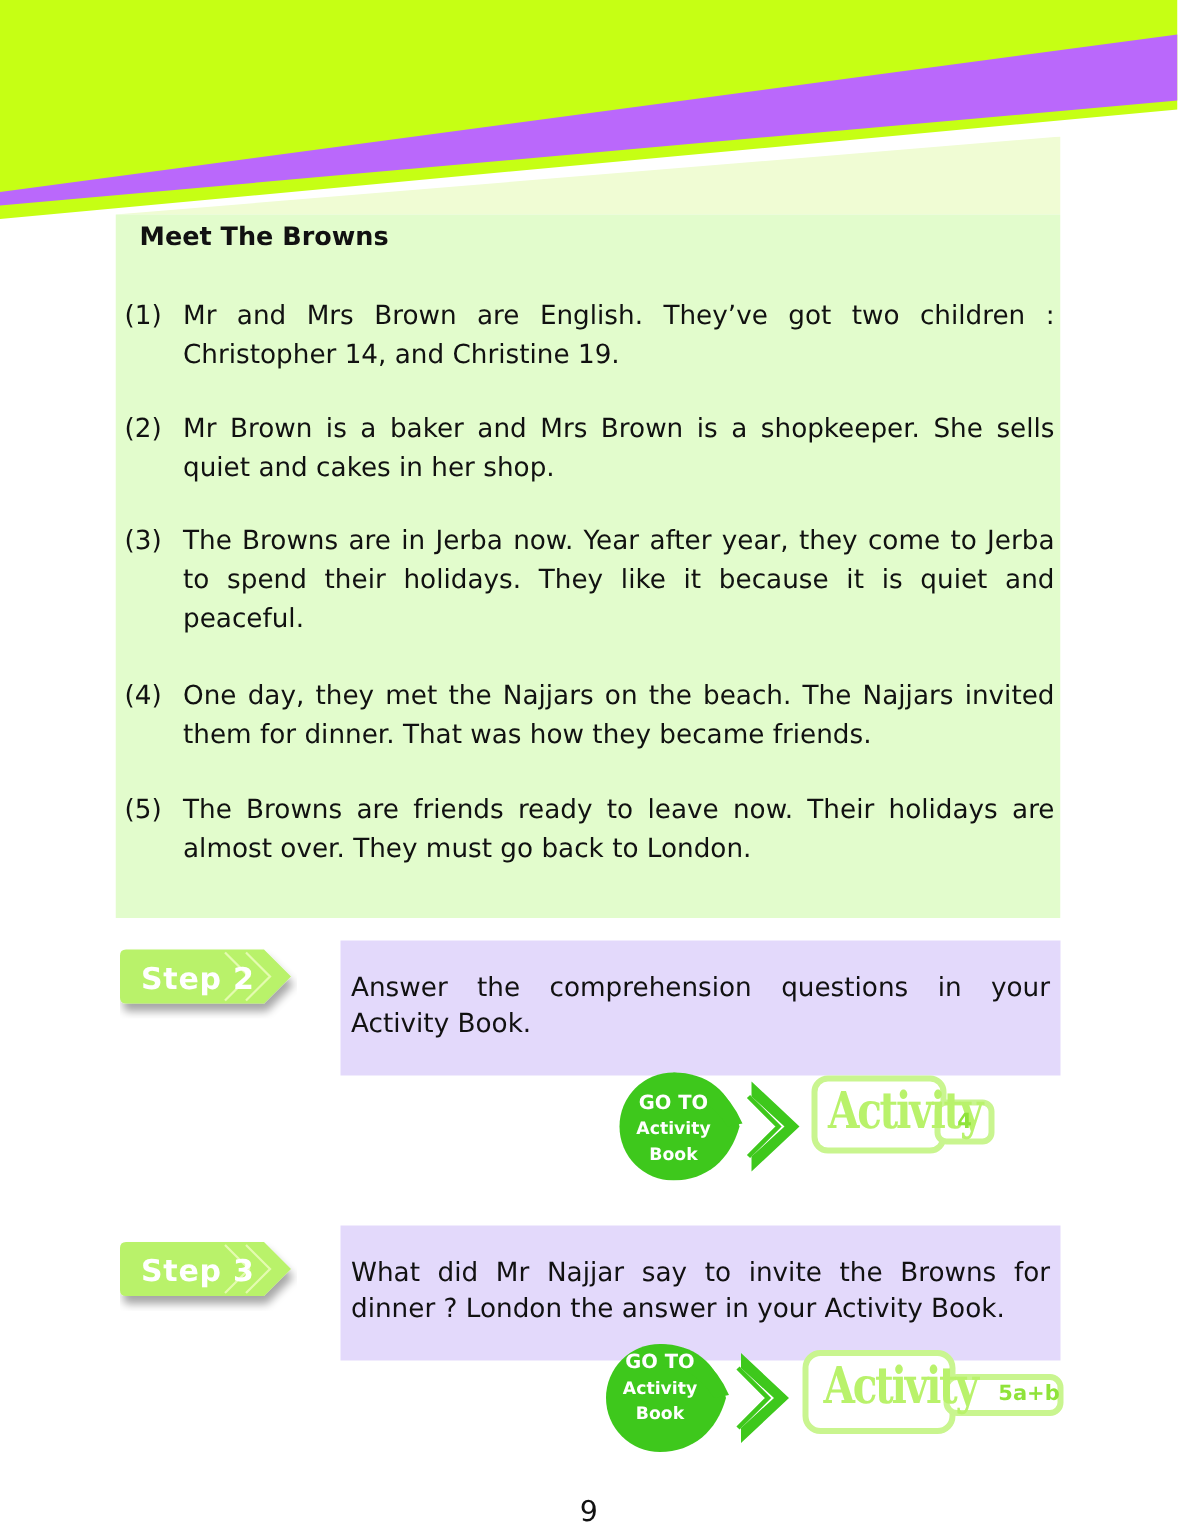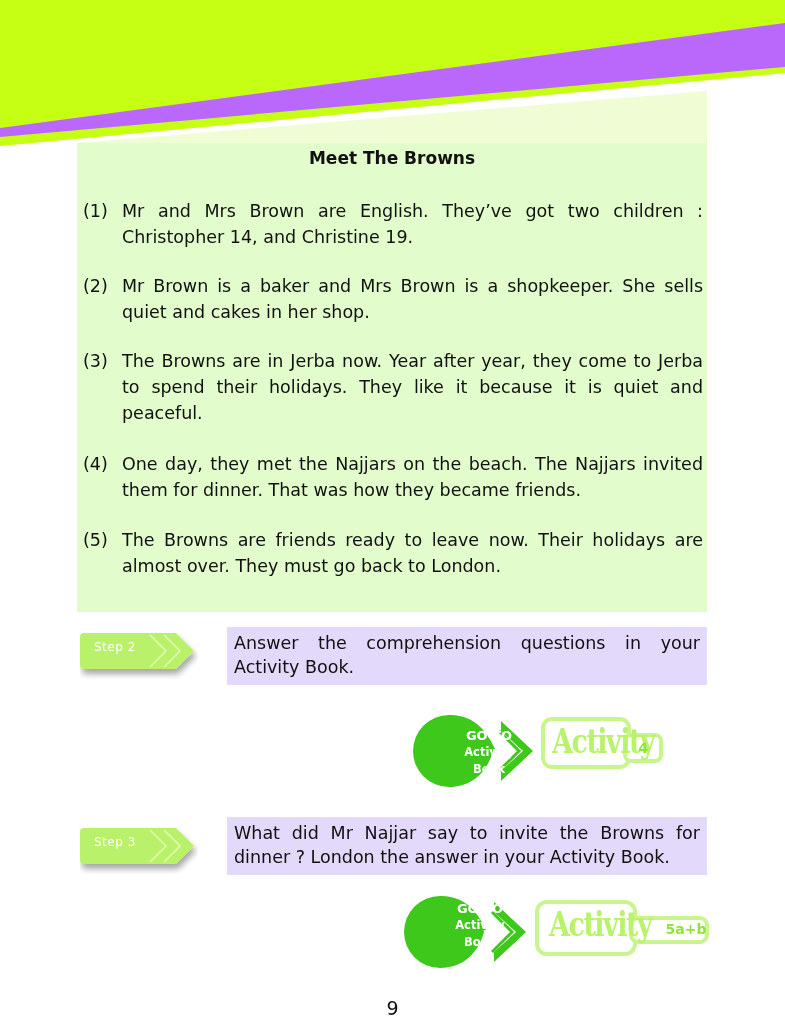--- a/index.html
+++ b/index.html
@@ -1,34 +1,34 @@
 <!DOCTYPE html>
 <html><head>
 <meta charset="utf-8">
 <style>
   html, body { margin:0; padding:0; }
   body { width:785px; height:1017px; position:relative; background:#ffffff; overflow:hidden;
          font-family: "DejaVu Sans", sans-serif; color:#111; }
   .header-art { position:absolute; left:0; top:0; width:785px; height:160px; }
   .panel { position:absolute; left:77px; top:91px; width:630px; height:521px; }
   .panel svg { position:absolute; left:0; top:0; }
-  .panel-title { position:absolute; left:0; width:630px; top:57px; text-align:center;
+  .panel-title { position:absolute; left:16px; width:630px; top:57px; text-align:left;
                  font-weight:bold; font-size:17px; }
   .para { position:absolute; left:6px; width:620px; font-size:17.5px; line-height:26px;
           text-align:justify; }
   .para .num { position:absolute; left:0; top:0; }
   .para .txt { display:block; padding-left:39px; text-indent:0; }
   .step-badge { position:absolute; width:118px; height:40px; }
-  .step-badge .lbl { position:absolute; left:14px; top:9px; color:#ffffff; font-weight:normal;
-                     font-size:12px; letter-spacing:0.5px; }
-  .instr { position:absolute; left:227px; width:466px; background:#e3d9fb; padding:4px 7px;
+  .step-badge .lbl { position:absolute; left:14px; top:9px; color:#ffffff; font-weight:bold;
+                     font-size:20px; letter-spacing:0.5px; }
+  .instr { position:absolute; left:227px; width:466px; background:#e3d9fb; padding:20px 7px;
            font-size:17.5px; line-height:24px; text-align:justify; }
   .goto { position:absolute; }
   .goto .go-text { position:absolute; left:0; width:76px; text-align:center; color:#fff;
-                   font-weight:bold; font-size:11.5px; line-height:17px;margin-left:40px; }
+                   font-weight:bold; font-size:11.5px; line-height:17px; }
   .goto .go-text span { display:block; }
   .goto .go-text .l1 { font-size:13px; }
   .act-label { position:absolute; font-family:"DejaVu Serif", serif; font-weight:bold;
                color:#b9f26b; font-size:27px; letter-spacing:-1.5px; transform:scaleY(1.25);
                transform-origin:left center; }
   .act-num { position:absolute; color:#8fe33a; font-weight:bold; font-size:14px; text-align:center; }
   .page-num { position:absolute; left:0; width:785px; top:997px; text-align:center; font-size:19px; }
 </style>
 </head>
 <body>

